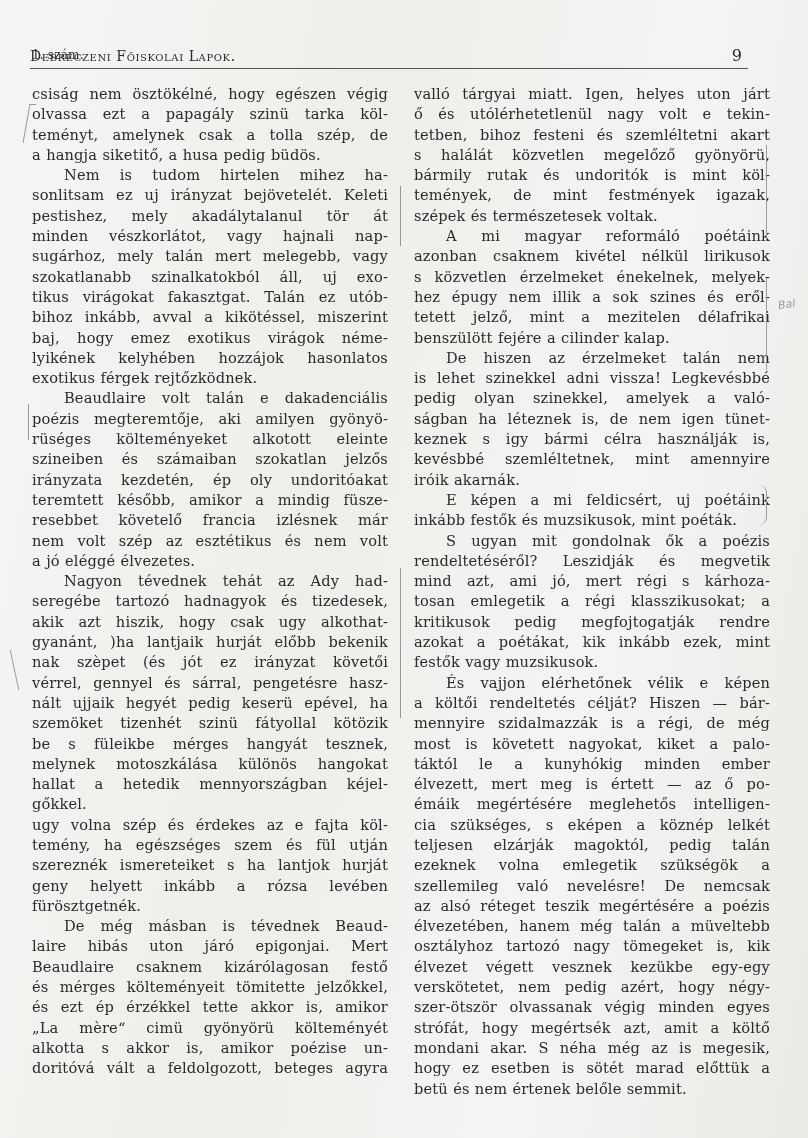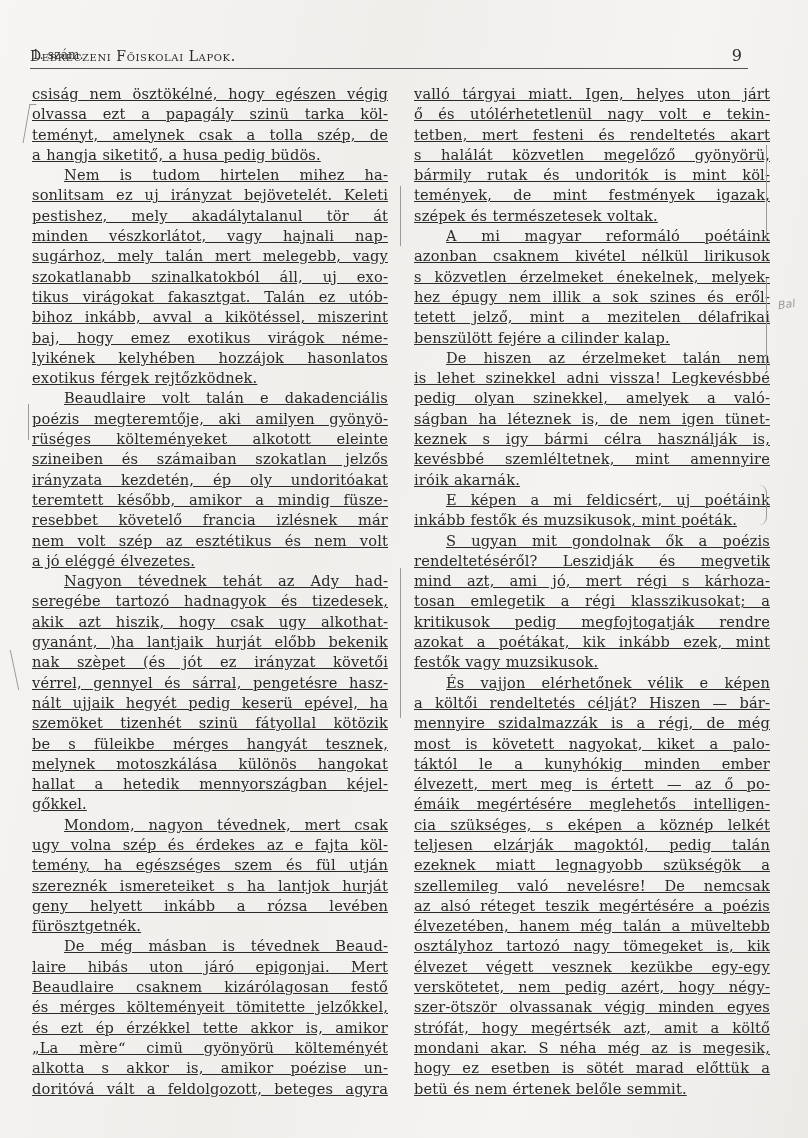--- a/index.html
+++ b/index.html
@@ -44,21 +44,20 @@
     .header .right {
       position: absolute;
       right: 6px;
       top: 0px;
       font-size: 16px;
     }
     .col {
       position: absolute;
       top: 84px;
       width: 356px;
-      text-decoration: underline;
     }
     .col.left { left: 32px; }
     .col.right { left: 414px; }
     .line {
       display: block;
       height: 20.3px;
       line-height: 20.3px;
       font-size: 14.6px;
       white-space: nowrap;
       text-align: justify;
@@ -128,39 +127,38 @@
     <span class="line">akik azt hiszik, hogy csak ugy alkothat-</span>
     <span class="line">gyanánt, )ha lantjaik hurját előbb bekenik</span>
     <span class="line">nak szèpet (és jót ez irányzat követői</span>
     <span class="line">vérrel, gennyel és sárral, pengetésre hasz-</span>
     <span class="line">nált ujjaik hegyét pedig keserü epével, ha</span>
     <span class="line">szemöket tizenhét szinü fátyollal kötözik</span>
     <span class="line">be s füleikbe mérges hangyát tesznek,</span>
     <span class="line">melynek motoszkálása különös hangokat</span>
     <span class="line">hallat a hetedik mennyországban kéjel-</span>
     <span class="line last">gőkkel.</span>
-    <span class="line indent">Mondom, nagyon tévednek, mert csak</span>
     <span class="line">ugy volna szép és érdekes az e fajta köl-</span>
     <span class="line">temény, ha egészséges szem és fül utján</span>
     <span class="line">szereznék ismereteiket s ha lantjok hurját</span>
     <span class="line">geny helyett inkább a rózsa levében</span>
     <span class="line last">fürösztgetnék.</span>
     <span class="line indent">De még másban is tévednek Beaud-</span>
     <span class="line">laire hibás uton járó epigonjai. Mert</span>
     <span class="line">Beaudlaire csaknem kizárólagosan festő</span>
     <span class="line">és mérges költeményeit tömitette jelzőkkel,</span>
     <span class="line">és ezt ép érzékkel tette akkor is, amikor</span>
     <span class="line">„La mère“ cimü gyönyörü költeményét</span>
     <span class="line">alkotta s akkor is, amikor poézise un-</span>
     <span class="line">doritóvá vált a feldolgozott, beteges agyra</span>
   </div>
 <div class="col right" id="col-right">
     <span class="line">valló tárgyai miatt. Igen, helyes uton járt</span>
     <span class="line">ő és utólérhetetlenül nagy volt e tekin-</span>
-    <span class="line">tetben, mert festeni és rendeltetés akart</span>
+    <span class="line">tetben, bihoz festeni és szemléltetni akart</span>
     <span class="line">s halálát közvetlen megelőző gyönyörü,</span>
     <span class="line">bármily rutak és undoritók is mint köl-</span>
     <span class="line">temények, de mint festmények igazak,</span>
     <span class="line last">szépek és természetesek voltak.</span>
     <span class="line indent">A mi magyar reformáló poétáink</span>
     <span class="line">azonban csaknem kivétel nélkül lirikusok</span>
     <span class="line">s közvetlen érzelmeket énekelnek, melyek-</span>
     <span class="line">hez épugy nem illik a sok szines és eről-</span>
     <span class="line">tetett jelző, mint a mezitelen délafrikai</span>
     <span class="line last">benszülött fejére a cilinder kalap.</span>
@@ -182,21 +180,21 @@
     <span class="line last">festők vagy muzsikusok.</span>
     <span class="line indent">És vajjon elérhetőnek vélik e képen</span>
     <span class="line">a költői rendeltetés célját? Hiszen — bár-</span>
     <span class="line">mennyire szidalmazzák is a régi, de még</span>
     <span class="line">most is követett nagyokat, kiket a palo-</span>
     <span class="line">táktól le a kunyhókig minden ember</span>
     <span class="line">élvezett, mert meg is értett — az ő po-</span>
     <span class="line">émáik megértésére meglehetős intelligen-</span>
     <span class="line">cia szükséges, s eképen a köznép lelkét</span>
     <span class="line">teljesen elzárják magoktól, pedig talán</span>
-    <span class="line">ezeknek miatt legnagyobb szükségök a</span>
+    <span class="line">ezeknek volna emlegetik szükségök a</span>
     <span class="line">szellemileg való nevelésre! De nemcsak</span>
     <span class="line">az alsó réteget teszik megértésére a poézis</span>
     <span class="line">élvezetében, hanem még talán a müveltebb</span>
     <span class="line">osztályhoz tartozó nagy tömegeket is, kik</span>
     <span class="line">élvezet végett vesznek kezükbe egy-egy</span>
     <span class="line">verskötetet, nem pedig azért, hogy négy-</span>
     <span class="line">szer-ötször olvassanak végig minden egyes</span>
     <span class="line">strófát, hogy megértsék azt, amit a költő</span>
     <span class="line">mondani akar. S néha még az is megesik,</span>
     <span class="line">hogy ez esetben is sötét marad előttük a</span>

